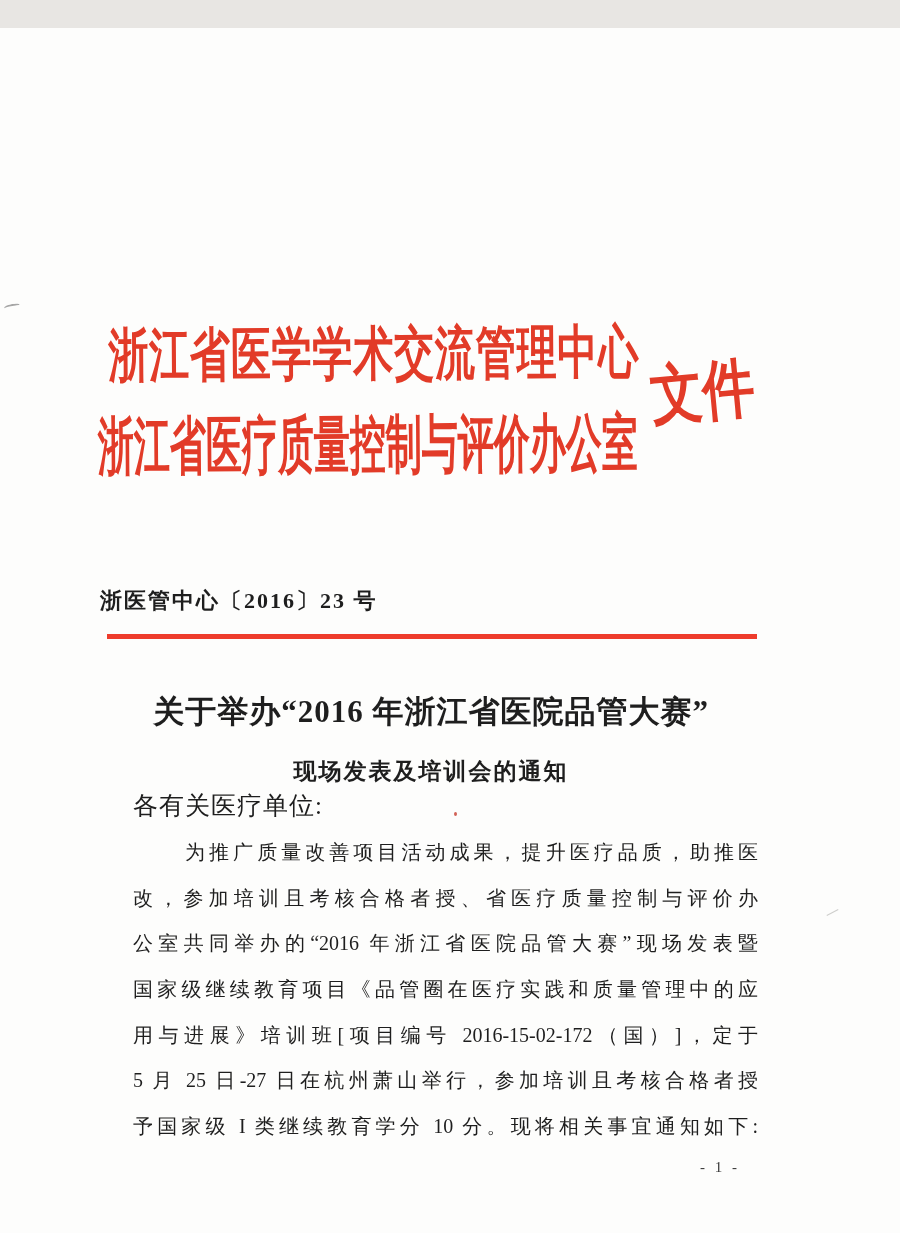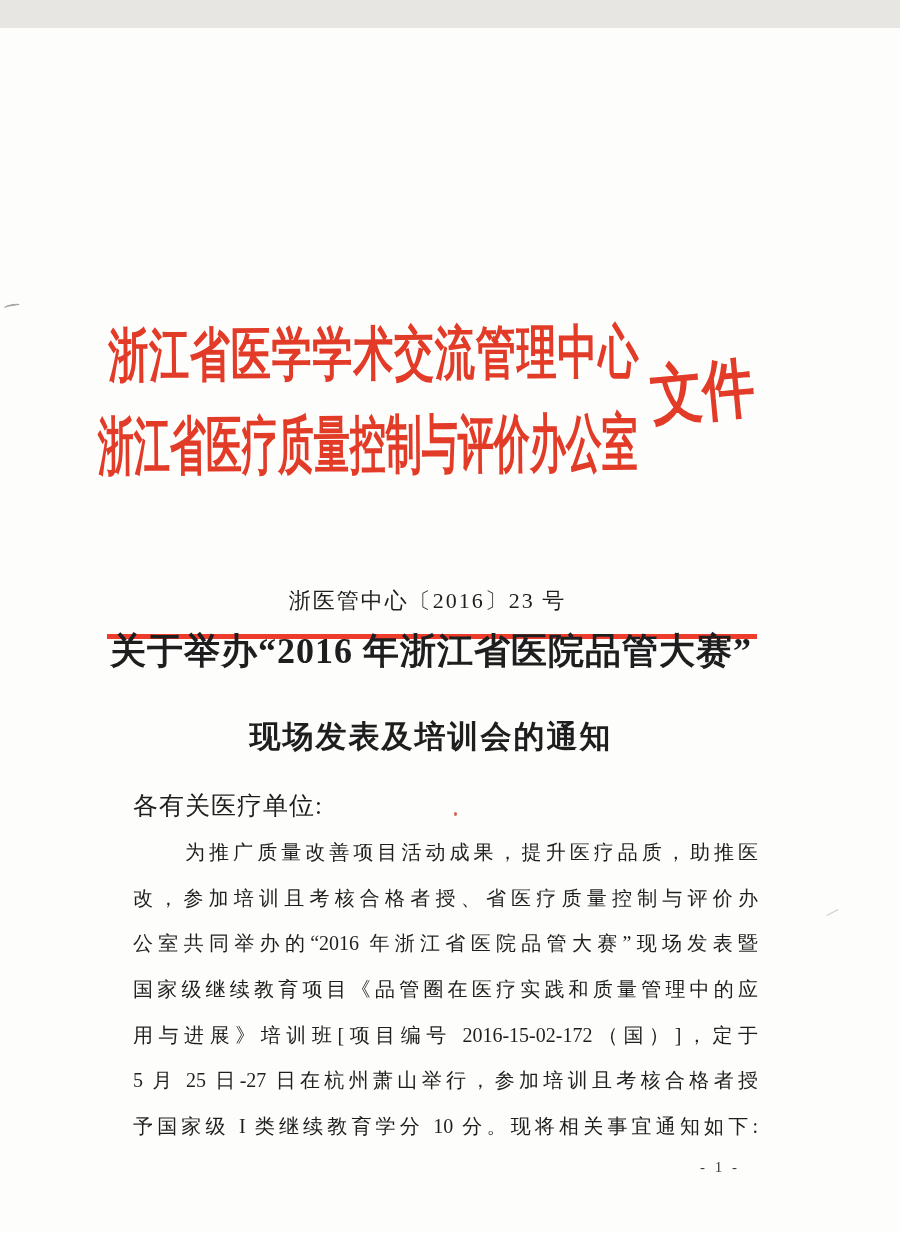--- a/index.html
+++ b/index.html
@@ -38,32 +38,33 @@
     font-weight: bold; font-size: 52px; line-height: 1;
     text-align: justify; text-align-last: justify; text-justify: inter-character;
     transform: rotate(-5deg) scaleY(1.25);
     transform-origin: center center;
     white-space: nowrap;
   }
 
   
   .doc-number {
     position: absolute; left: 100px; top: 562px; width: 655px;
-    font-size: 22px; line-height: 22px; text-align: center;
+    font-size: 22px; line-height: 22px; 
     letter-spacing: 2px;
+    font-weight: bold;
   }
   .red-divider {
     position: absolute; left: 107px; top: 606px; width: 650px; height: 5px;
     background: var(--divider-red, #ee3c2c);
   }
 
   
   .title-block { position: absolute; left: 105px; width: 652px; text-align: center; font-weight: bold; }
-  .title-line1 { top: 608px; font-size: 36px; line-height: 31px; letter-spacing: 1px; }
-  .title-line2 { top: 693px; font-size: 31px; line-height: 31px; letter-spacing: 2px; }
+  .title-line1 { top: 668px; font-size: 31px; line-height: 31px; letter-spacing: 1px; }
+  .title-line2 { top: 730px; font-size: 23px; line-height: 31px; letter-spacing: 2px; font-family: Liberation Mono, monospace; }
 
   
   .salutation {
     position: absolute; left: 133px; top: 765px;
     font-size: 25px; line-height: 26px; letter-spacing: 1px;
   }
   .body-text {
     position: absolute; left: 133px; top: 802px; width: 625px;
     font-size: 20px; line-height: 45.7px;
   }

